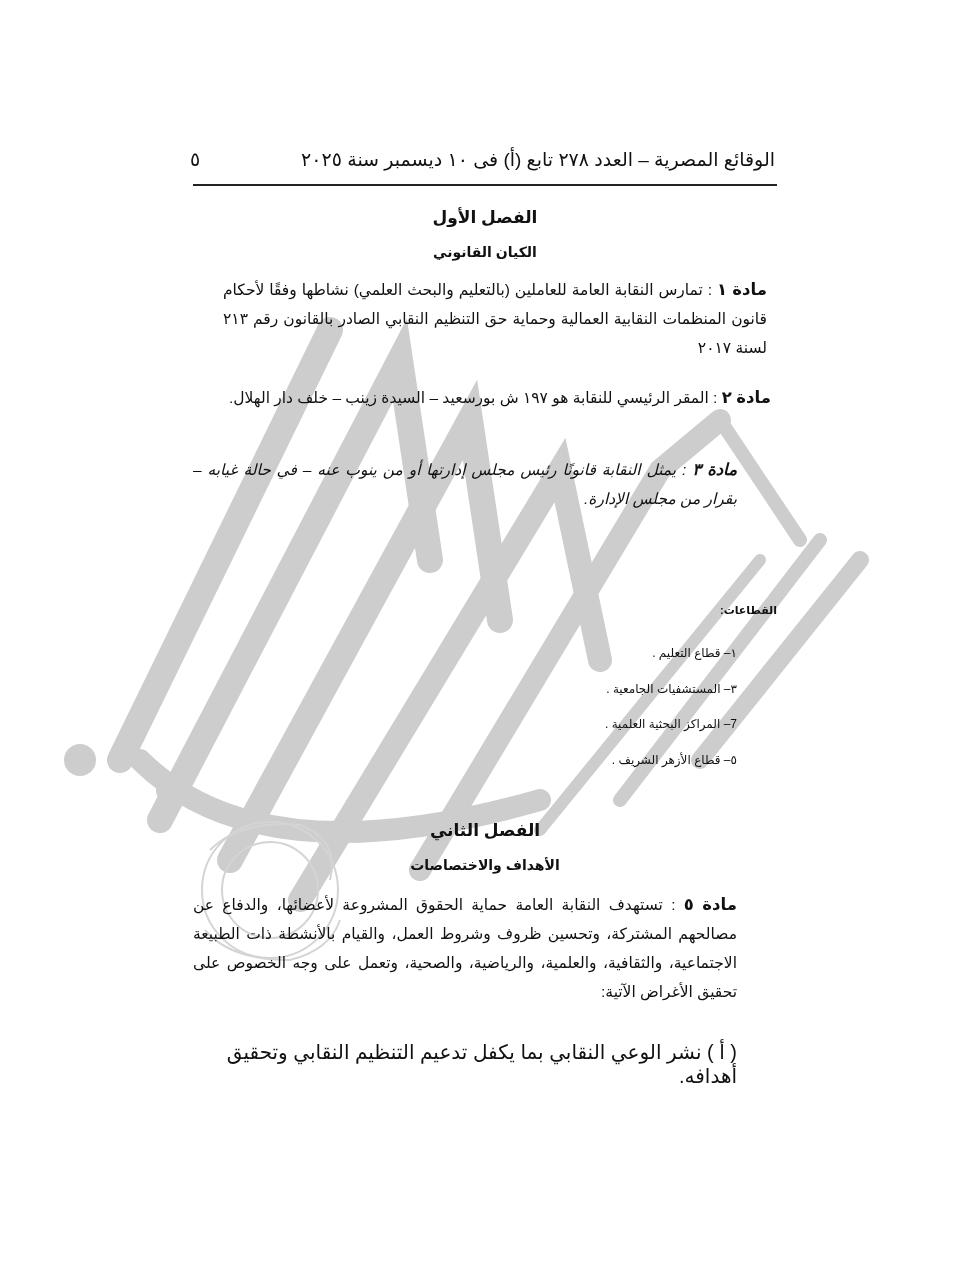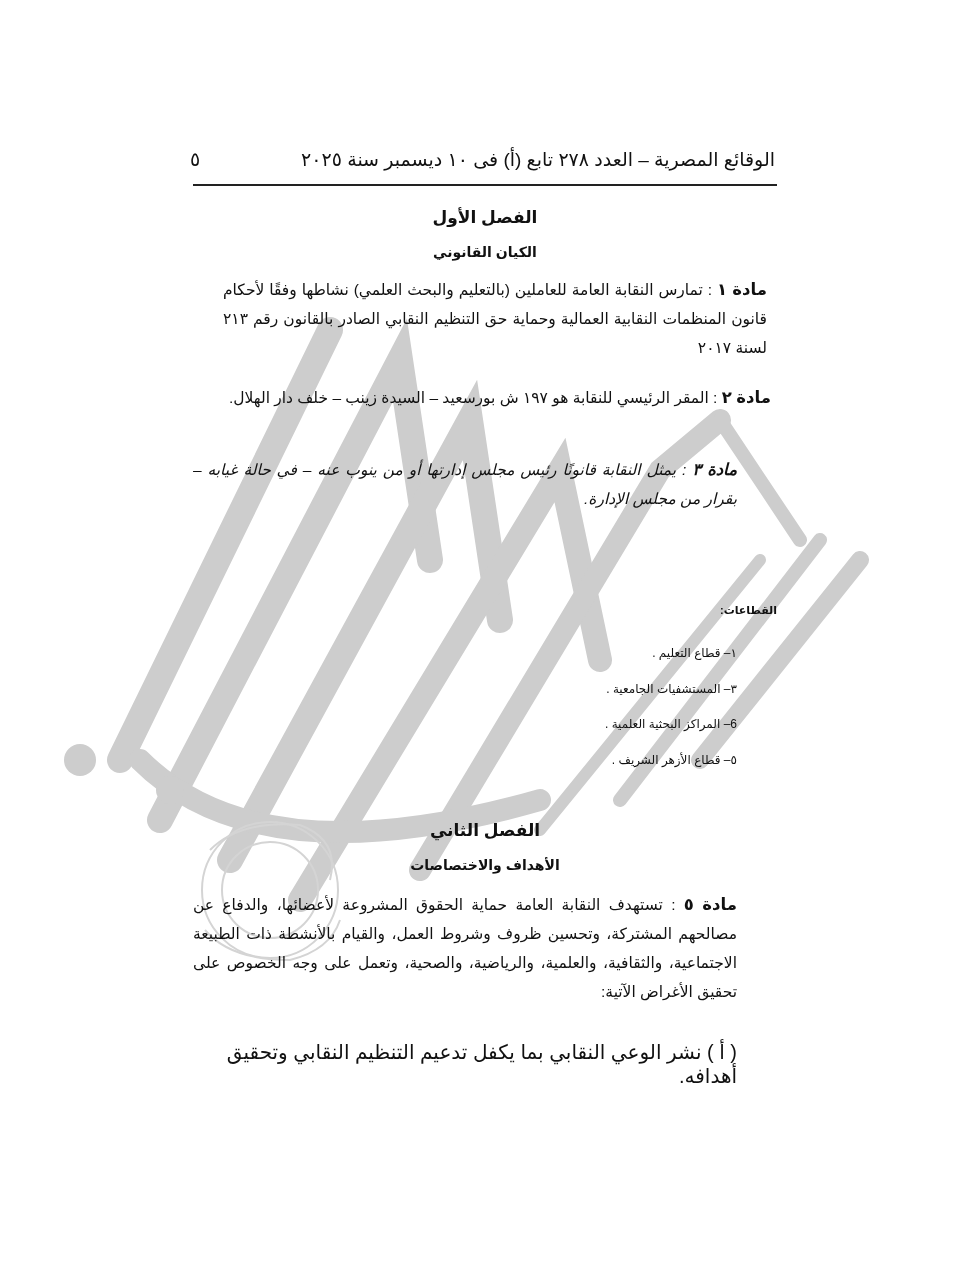--- a/index.html
+++ b/index.html
@@ -171,21 +171,21 @@
       <span class="label">مادة ٣</span><span> : يمثل النقابة قانونًا رئيس مجلس إدارتها أو من ينوب عنه – في حالة غيابه – بقرار من مجلس الإدارة.</span>
     </span>
   </div>
 
 
   <div class="sectors-title" style="top:604px;">القطاعات:</div>
 
   <ul class="sector-list">
     <li>١– قطاع التعليم .</li>
     <li>٣– المستشفيات الجامعية .</li>
-    <li>6– المراكز البحثية العلمية .</li>
+    <li>7– المراكز البحثية العلمية .</li>
     <li>٥– قطاع الأزهر الشريف .</li>
   </ul>
 
   <div class="chapter-title" style="top:820px;">الفصل الثاني</div>
   <div class="chapter-sub" style="top:857px;">الأهداف والاختصاصات</div>
 
   <div class="article" style="top:890px;">
     <span class="first">
       <span class="label">مادة ٥</span><span> : تستهدف النقابة العامة حماية الحقوق المشروعة لأعضائها، والدفاع عن مصالحهم المشتركة، وتحسين ظروف وشروط العمل، والقيام بالأنشطة ذات الطبيعة الاجتماعية، والثقافية، والعلمية، والرياضية، والصحية، وتعمل على وجه الخصوص على تحقيق الأغراض الآتية:</span>
     </span>

